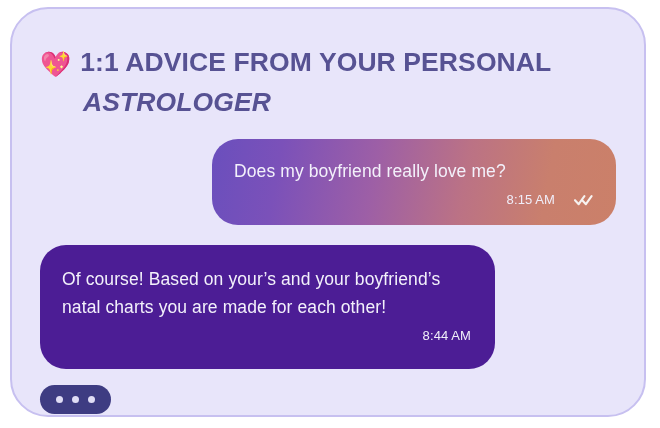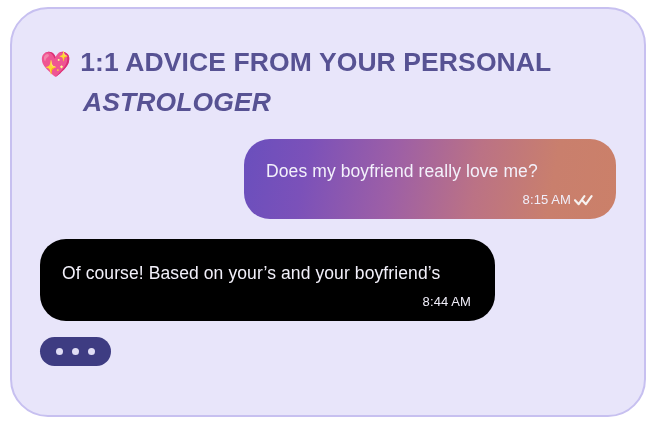--- a/index.html
+++ b/index.html
@@ -81,51 +81,51 @@
 
   .bubble {
     position: relative;
     box-sizing: border-box;
     border-radius: 26px;
     color: #ffffff;
   }
 
   
   .bubble-out {
-    width: 372px;
-    padding: 18px 22px 10px 22px;
+    width: 404px;
+    padding: 18px 22px 16px 22px;
     background: linear-gradient(100deg,
                 #6a4fbd 0%,
                 #7b51b9 17%,
                 #9d5fa6 40%,
                 #bb7285 62%,
                 #c97f6d 82%,
                 #cb8069 100%);
   }
 
   
   .bubble-in {
     width: 455px;
-    padding: 20px 24px 10px 22px;
-    background: #000000;
+    padding: 20px 24px 24px 22px;
+    background: #4c1d95;
   }
 
   .bubble-text {
     font-size: 17.5px;
     line-height: 28px;
     letter-spacing: 0.1px;
     color: #f3f1fb;
     margin: 0;
   }
 
   .meta {
     display: flex;
     align-items: center;
     justify-content: flex-end;
-    gap: 2px;
+    gap: 18px;
     margin-top: 6px;
   }
 
   .meta-time {
     font-size: 13px;
     line-height: 18px;
     color: #f0eef9;
     letter-spacing: 0.1px;
   }
 
@@ -183,20 +183,21 @@
             </span>
           </div>
         </div>
       </div>
 
       <div class="gap-1"></div>
 
       <div class="row row-in">
         <div class="bubble bubble-in">
           <p class="bubble-text">Of course! Based on your’s and your boyfriend’s</p>
+          <p class="bubble-text">natal charts you are made for each other!</p>
           <div class="meta">
             <span class="meta-time">8:44 AM</span>
           </div>
         </div>
       </div>
 
       <div class="gap-2"></div>
 
       <div class="row row-in">
         <div class="typing">

